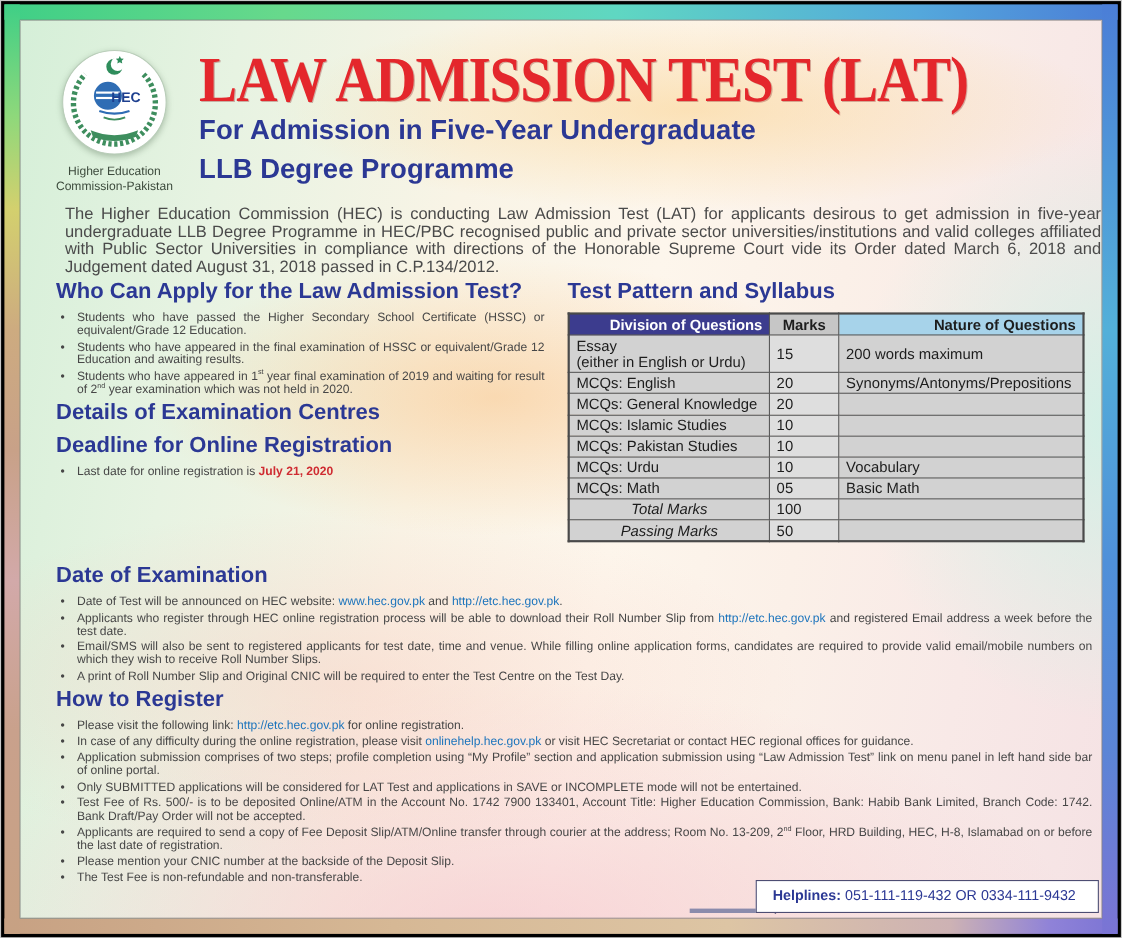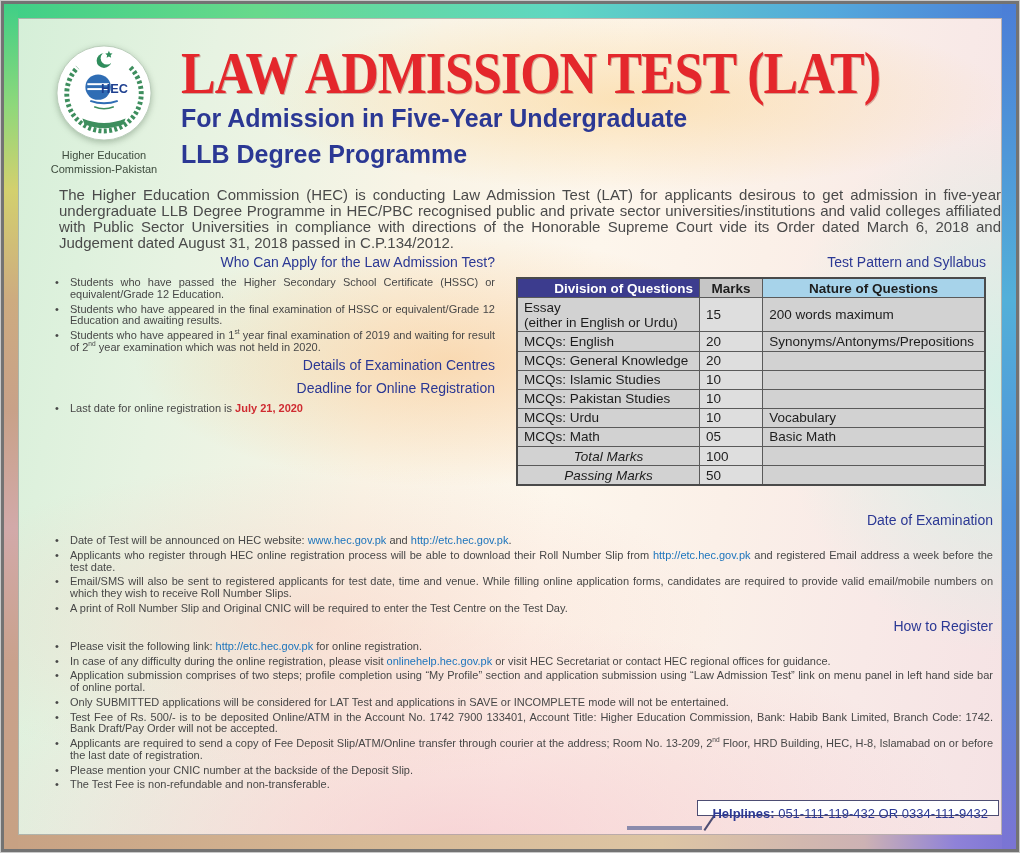--- a/index.html
+++ b/index.html
@@ -1,21 +1,21 @@
 <!DOCTYPE html>
 <html style="--title-red: #e4272c; --heading-navy: #2b3894; --link-blue: #1c74bc; --date-red: #cf2b31; --th-indigo: #3c3c8e; --th-gray: #c6c6c6; --th-blue: #a7d3ea; --cell-gray: #d2d2d2; --cell-light: #dedede;"><head>
 <meta charset="utf-8">
 <style>
   * { margin:0; padding:0; box-sizing:border-box; }
   html,body { background:#ffffff; }
   body { font-family:"Liberation Sans", sans-serif; }
 
   .poster {
     position:relative; width:1020px; height:853px;
-    background:#737373; overflow:hidden;
+    background:#000000; overflow:hidden;
     border:1px solid #c9c9c9;
   }
   
   .edge { position:absolute; }
   .edge-top    { left:3px; right:3px; top:3px;    height:14px;
     background:linear-gradient(90deg,#3fcf86 0%,#67d98c 25%,#5fd7c2 55%,#54a8dc 82%,#4b7ed7 100%); }
   .edge-bottom { left:3px; right:3px; bottom:3px; height:14px;
     background:linear-gradient(90deg,#c7a183 0%,#d6b895 35%,#ddc5a4 65%,#cdb2b4 85%,#8f82d8 94%,#7b74d4 100%); }
   .edge-left   { left:3px; top:3px; bottom:3px;   width:14px;
     background:linear-gradient(180deg,#3fcf86 0%,#8ed87b 12%,#d3d06e 22%,#cdab80 35%,#c8a188 48%,#d2a9a9 62%,#c9a18c 78%,#c7a183 100%); }
@@ -52,22 +52,22 @@
     font-size:25px; font-weight:bold; line-height:36px;
     color:var(--heading-navy,#2b3894);
   }
 
   .intro {
     position:absolute; left:41px; top:169px; width:942px;
     font-size:15px; line-height:1.07; color:#4a4a4a; text-align:justify;
   }
 
   h2.sec {
-    font-size:14px; font-weight:normal; color:var(--heading-navy,#2b3894);
-    margin:0 0 7px 0; line-height:1.15;text-align:right;
+    font-size:20px; font-weight:bold; color:var(--heading-navy,#2b3894);
+    margin:0 0 7px 0; line-height:1.15;
   }
   .mt { margin-top:10px; }
 
   ul.bullets { list-style:none; margin:0 0 2px 0; padding:0;
     font-size:11px; line-height:1.07; color:#474747; }
   ul.bullets li { position:relative; padding-left:19px; margin-bottom:3px; text-align:justify; }
   ul.bullets li::before { content:"\2022"; position:absolute; left:4px; top:0; }
 
   .link { color:var(--link-blue,#1c74bc); }
   .red-bold { color:var(--date-red,#cf2b31); font-weight:bold; }
@@ -76,30 +76,30 @@
   .col-left  { position:absolute; left:33px;  top:236px; width:444px; }
   .col-right { position:absolute; left:498px; top:236px; width:470px; }
   .bottom    { position:absolute; left:33px;  top:494px; width:942px; }
 
   
   table.syllabus { width:100%; border-collapse:collapse; font-size:13.5px; color:#1d1d1d;
     border:2px solid #4a4a4a; }
   table.syllabus th, table.syllabus td { border:1px solid #5a5a5a; padding:1.5px 6px; line-height:1.12; }
   th.th-division { background:var(--th-indigo,#3c3c8e); color:#ffffff; text-align:right; width:39%; padding:3px 6px;margin-left:36px; }
   th.th-marks    { background:var(--th-gray,#c6c6c6); text-align:center; width:13.5%; padding:3px 4px; }
-  th.th-nature   { background:var(--th-blue,#a7d3ea); text-align:center; width:47.5%; padding:3px 6px; }
+  th.th-nature   { background:var(--th-blue,#a7d3ea); text-align:right; width:47.5%; padding:3px 6px; }
   td.td-division { background:var(--cell-gray,#d2d2d2); }
   td.td-marks    { background:var(--cell-light,#dedede); text-align:left; }
   td.td-nature   { background:var(--cell-gray,#d2d2d2); }
   td.summary     { font-style:italic; text-align:center; }
 
   
-  .helpline { position:absolute; right:3px; top:782px; height:16px;
+  .helpline { position:absolute; right:3px; top:782px; height:30px;
     background:#ffffff; border:1.5px solid #4d4d73;
-    padding:5px 10px 0 14px; font-size:13px; color:var(--heading-navy,#2b3894);
+    padding:5px 20px 0 14px; font-size:13px; color:var(--heading-navy,#2b3894);
     white-space:nowrap; }
   .helpline .hl-label { font-weight:bold; }
   .hl-slash { position:absolute; right:288px; top:784px; width:2px; height:31px;
     background:#4d4d73; transform:rotate(34deg); }
   .hl-line  { position:absolute; right:300px; top:808px; width:75px; height:4px;
     background:#8b8bac; }
 </style>
 </head>
 <body>
 

